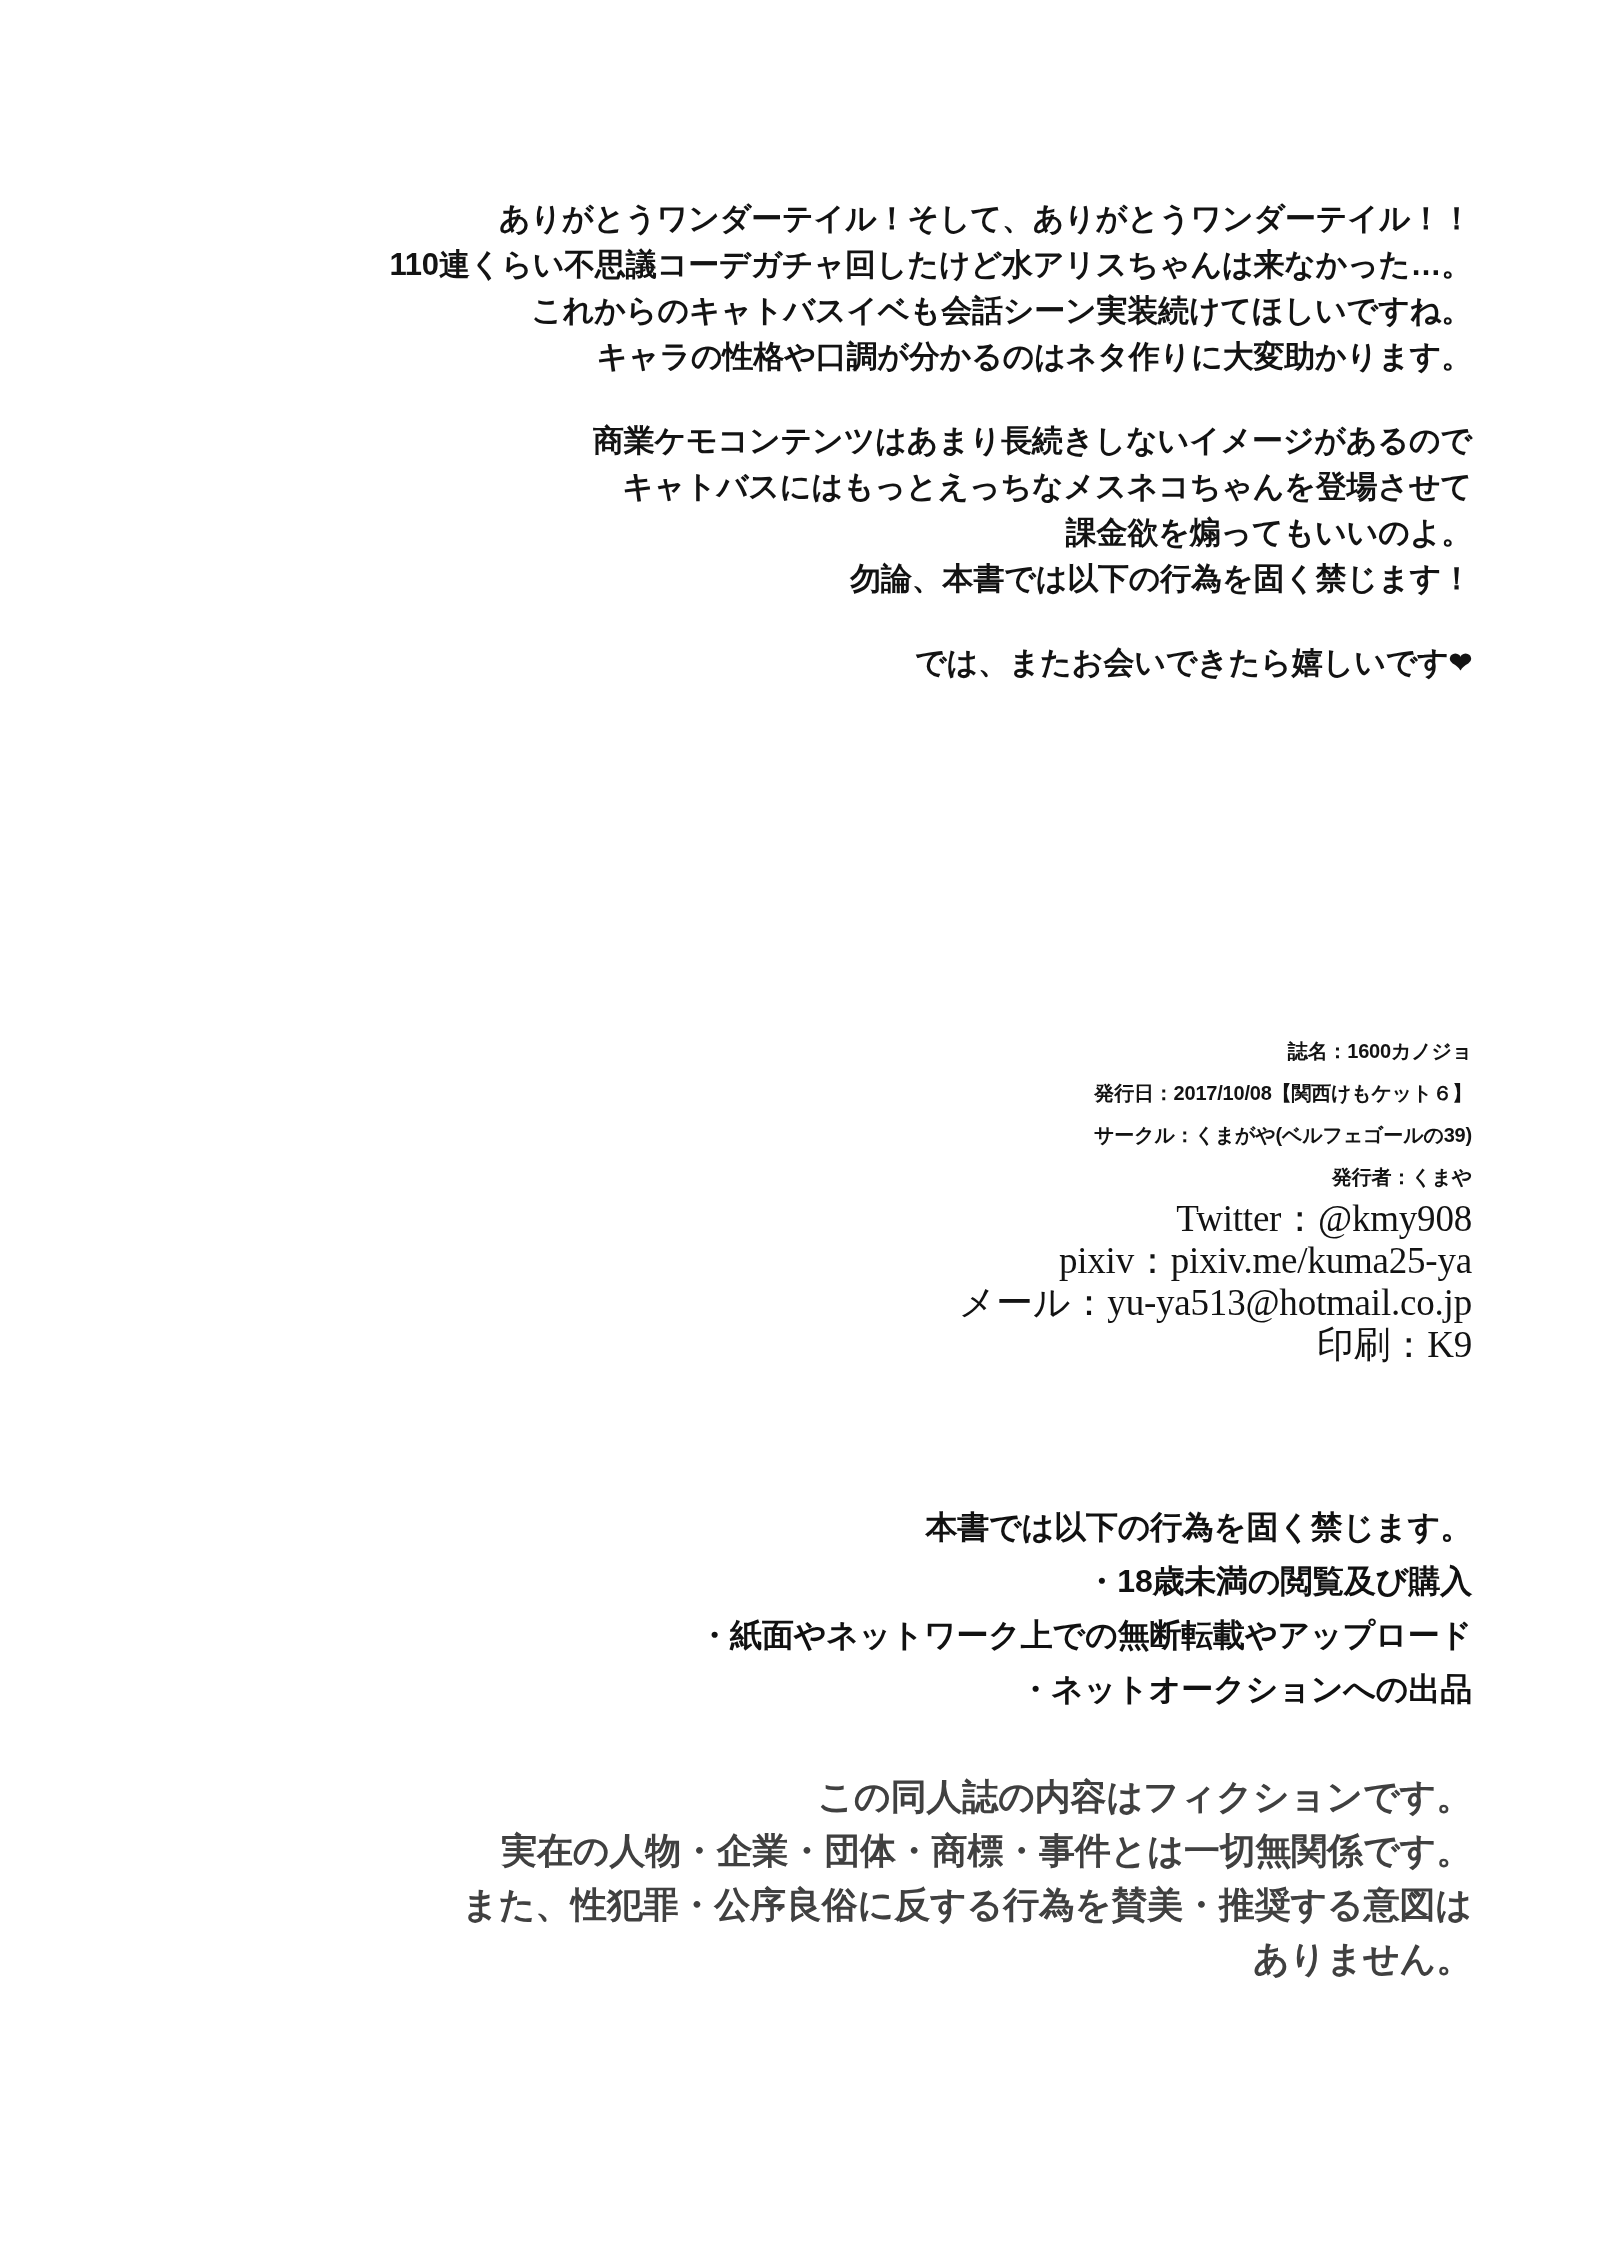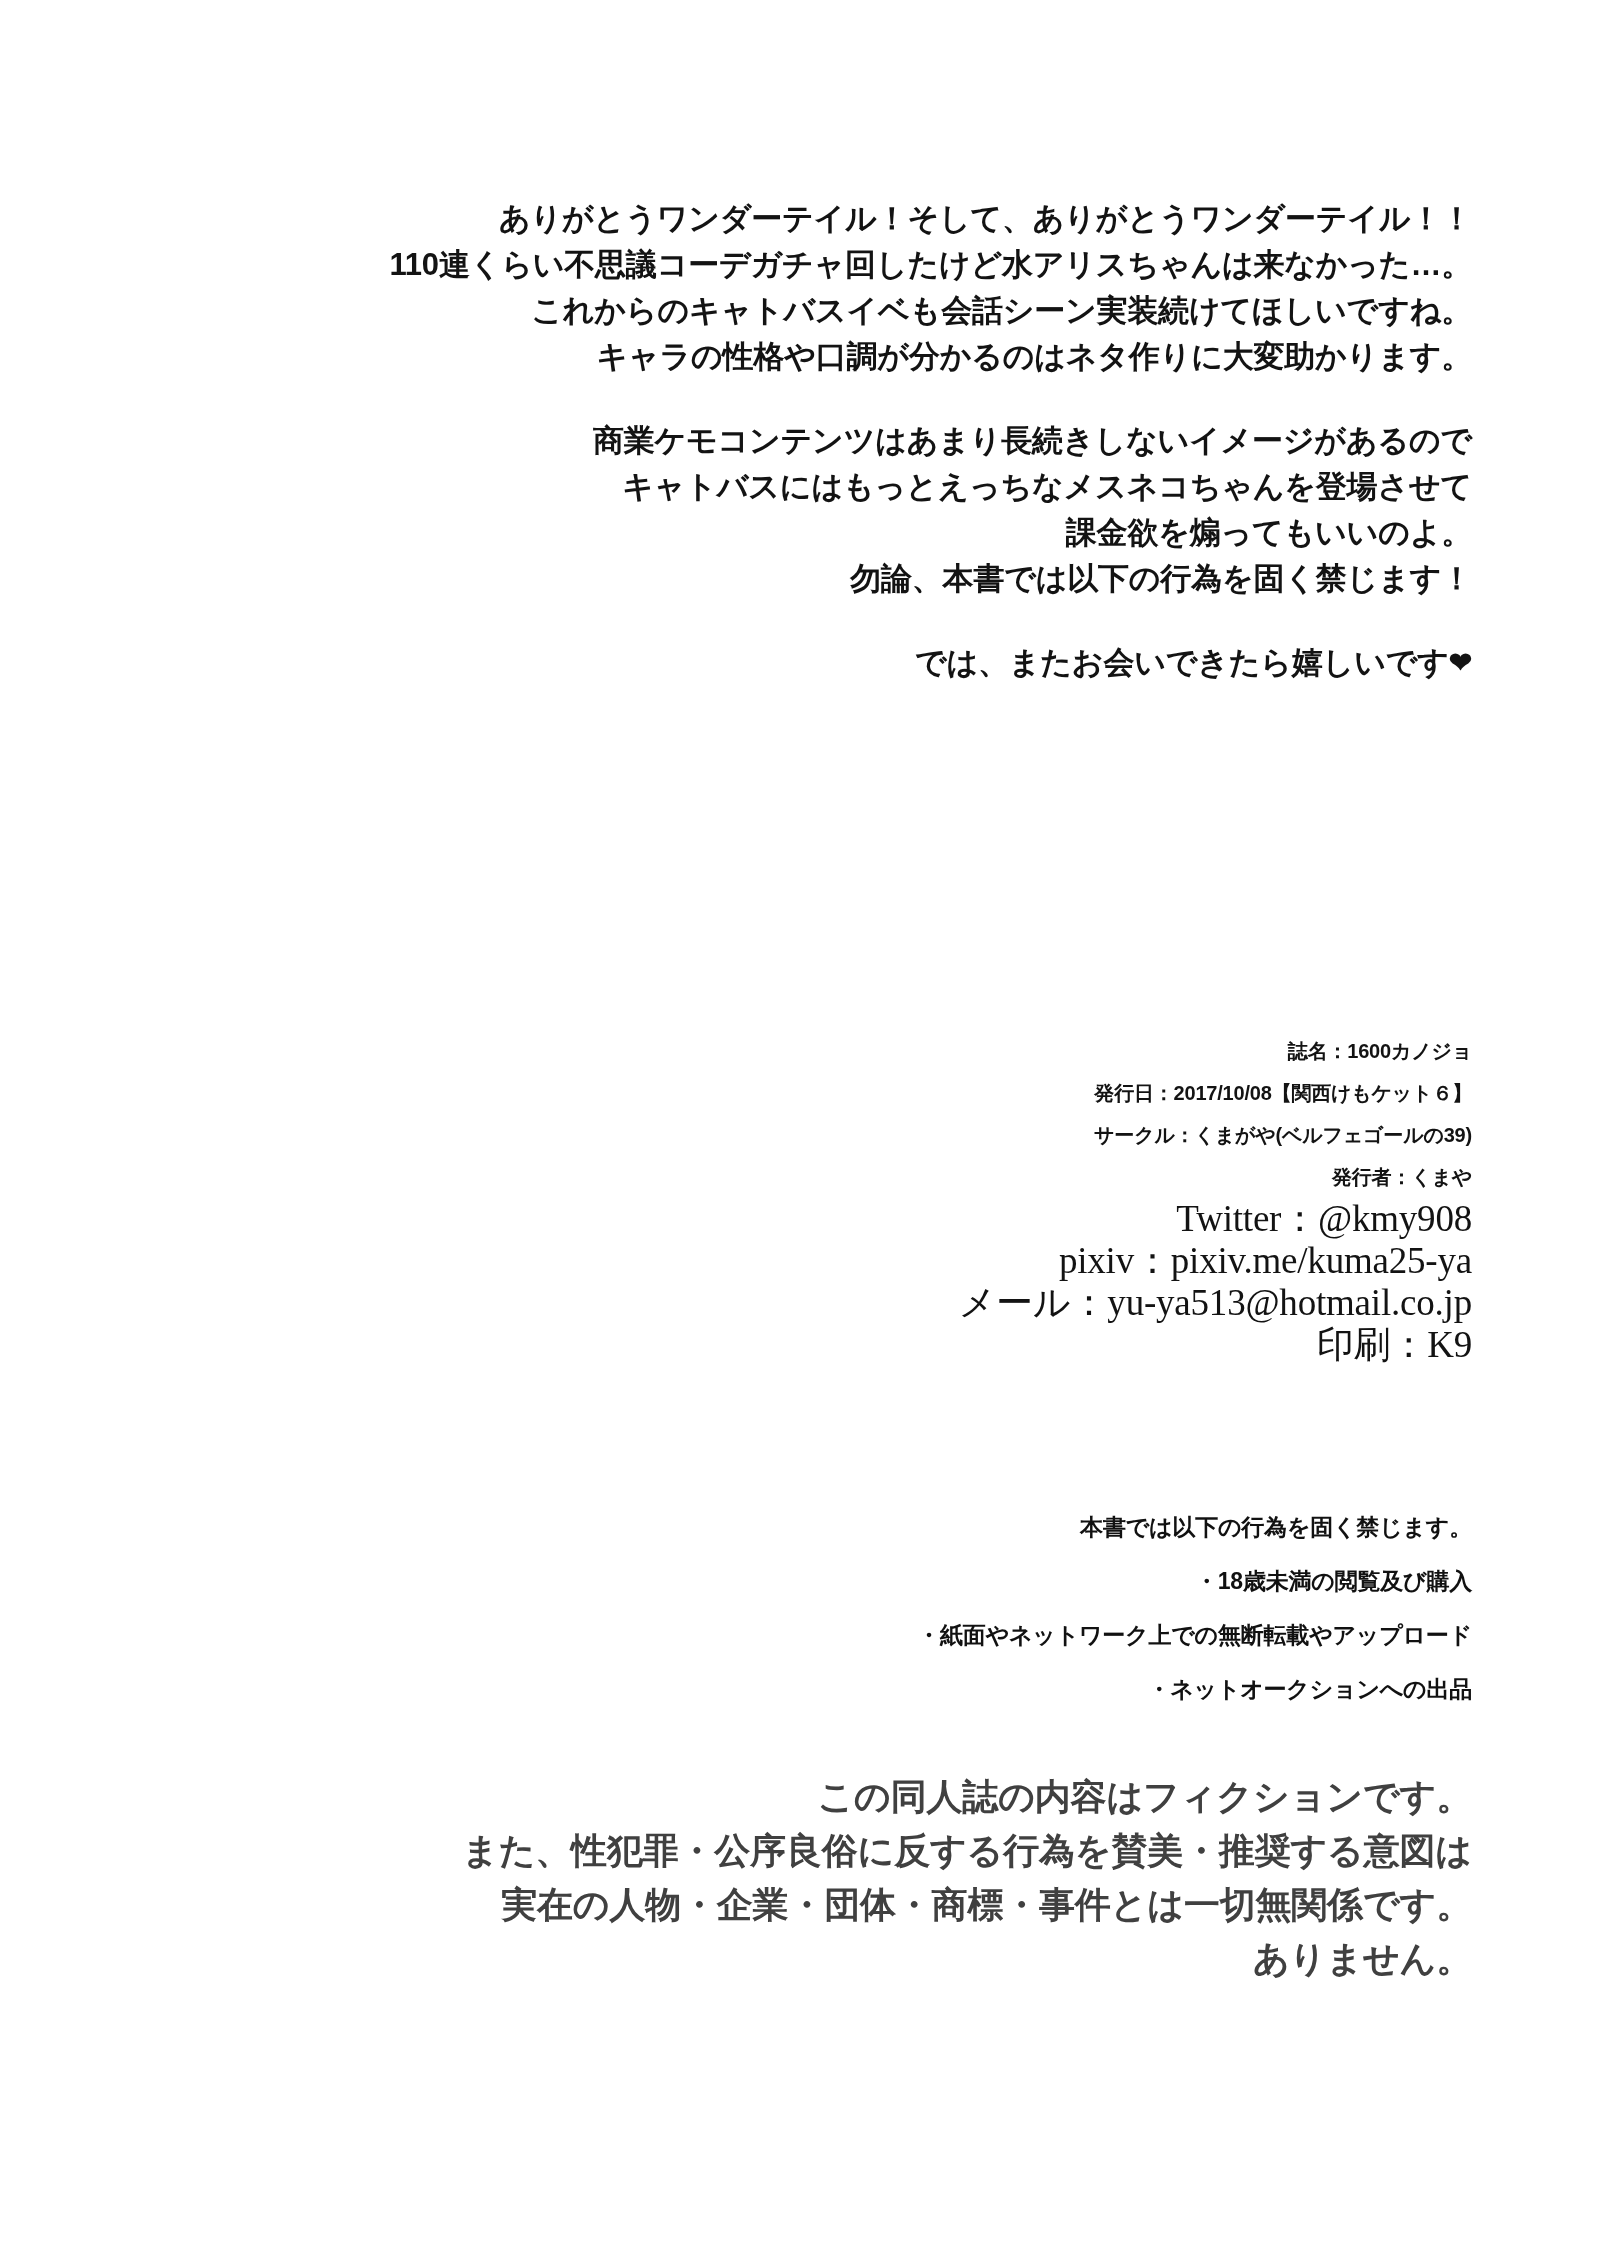--- a/index.html
+++ b/index.html
@@ -54,21 +54,21 @@
   }
   #colophon .line.latin {
     font-family: "Liberation Serif", serif;
     font-weight: 400;
     font-size: 37px;
   }
 
   
   #prohibitions { top: 1500px; }
   #prohibitions .line {
-    font-size: 23px;
+    font-size: 32px;
     line-height: 54px;
     font-weight: 600;
     color: #111111;
     margin-left: 8px;
   }
 
   
   #disclaimer { top: 1770px; }
   #disclaimer .line {
     font-size: 36px;
@@ -113,18 +113,18 @@
 
   <div class="block" id="prohibitions">
     <div class="line">本書では以下の行為を固く禁じます。</div>
     <div class="line">・18歳未満の閲覧及び購入</div>
     <div class="line">・紙面やネットワーク上での無断転載やアップロード</div>
     <div class="line">・ネットオークションへの出品</div>
   </div>
 
   <div class="block" id="disclaimer">
     <div class="line">この同人誌の内容はフィクションです。</div>
+    <div class="line">実在の人物・企業・団体・商標・事件とは一切無関係です。</div>
     <div class="line">また、性犯罪・公序良俗に反する行為を賛美・推奨する意図は</div>
-    <div class="line">実在の人物・企業・団体・商標・事件とは一切無関係です。</div>
     <div class="line">ありません。</div>
   </div>
 
 </div>
 
 </body></html>

